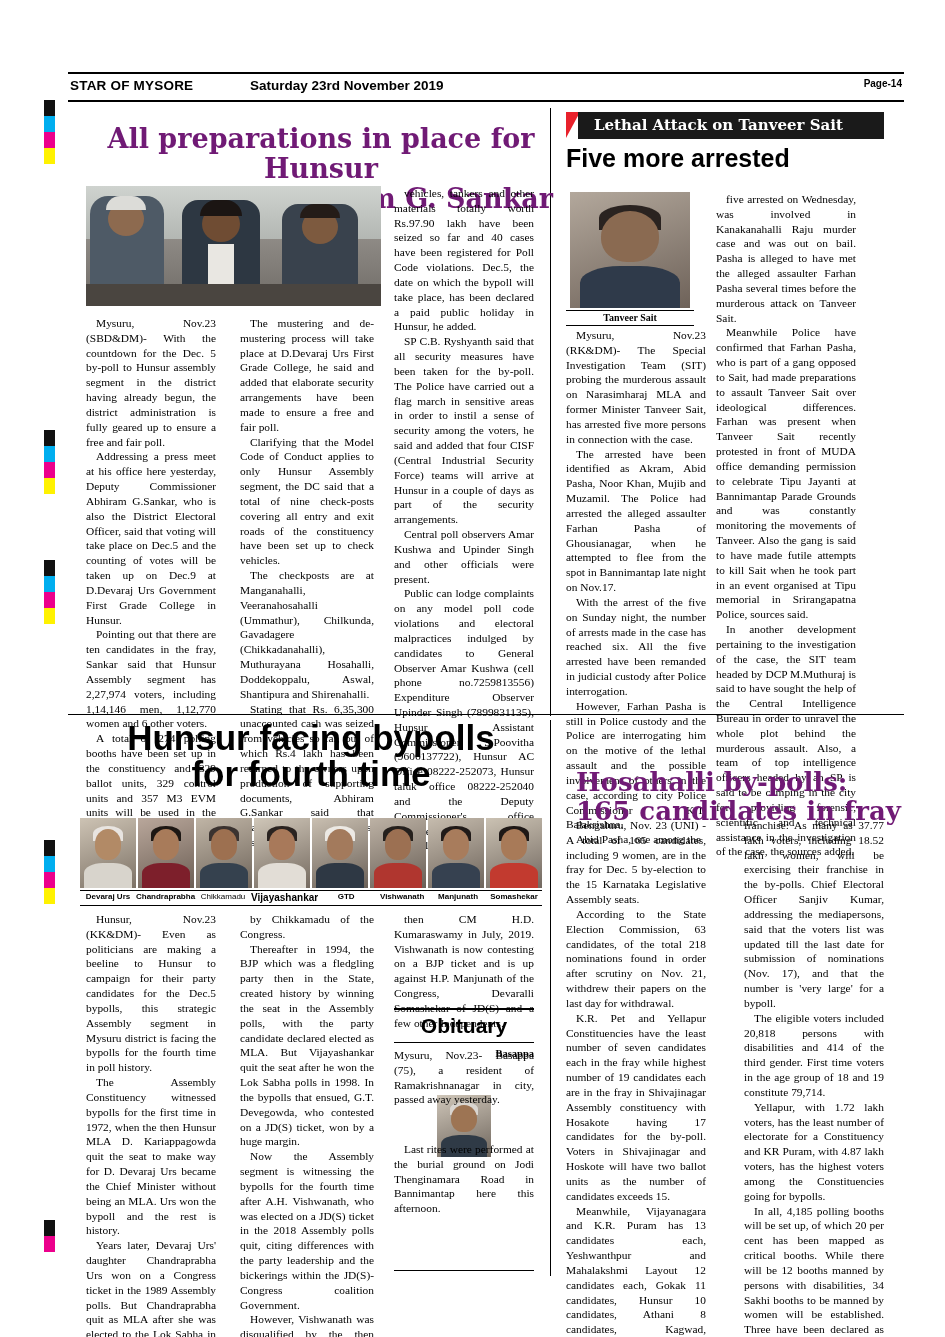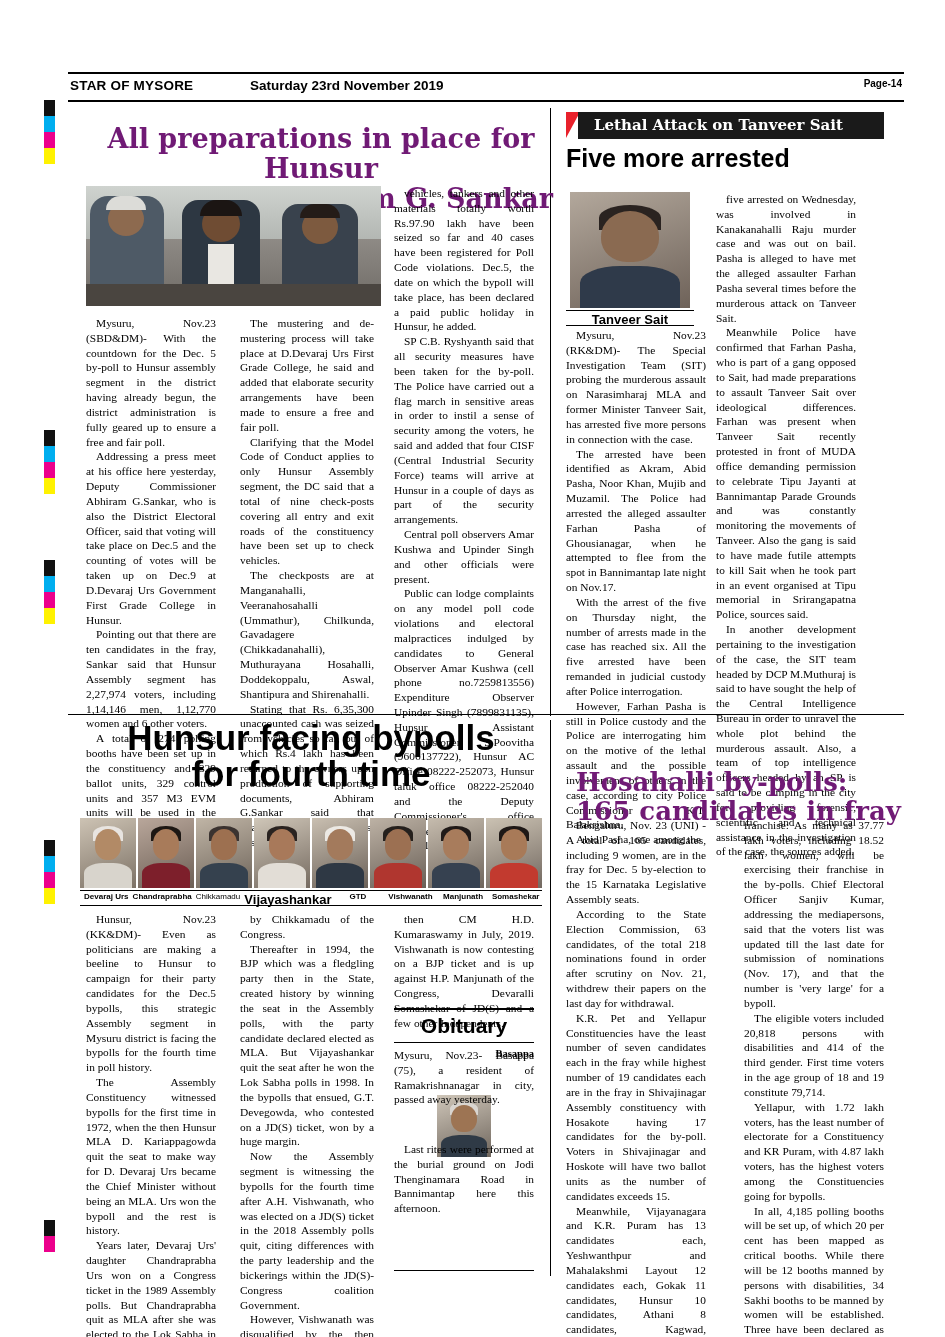--- a/index.html
+++ b/index.html
@@ -24,21 +24,21 @@
   .blkhead{font-family:"Liberation Sans",sans-serif;font-weight:bold;margin:0;line-height:1.02;}
 
   .body-col{position:absolute;font-family:"Liberation Serif",serif;font-size:11.4px;line-height:1.30;text-align:justify;}
   .body-col p{margin:0;text-indent:10px;}
   .body-col p.first{text-indent:10px;}
 
   .photo{position:absolute;background:#b9b3ad;overflow:hidden;}
   .photo .sky{position:absolute;left:0;top:0;right:0;height:44%;background:linear-gradient(#cfd3cf,#b3b7b3);}
   .photo .floor{position:absolute;left:0;bottom:0;right:0;height:56%;background:linear-gradient(#8e8a85,#6f6b66);}
 
-  .cap{position:absolute;font-family:Liberation Sans, sans-serif;font-size:13px;font-weight:bold;text-align:center;}
+  .cap{position:absolute;font-family:Liberation Serif, serif;font-size:10px;font-weight:bold;text-align:center;}
   .capbar{position:absolute;border-top:1px solid #000;border-bottom:1px solid #000;}
 
   .portrait{position:absolute;background:#9a8f86;overflow:hidden;}
   .portrait .bg{position:absolute;inset:0;background:linear-gradient(160deg,#b3a89c,#6e6259);}
   .portrait .head{position:absolute;left:26%;top:16%;width:48%;height:44%;border-radius:50% 50% 45% 45%;background:#8a6a51;}
   .portrait .hair{position:absolute;left:24%;top:11%;width:52%;height:22%;border-radius:50% 50% 0 0;background:#2a2320;}
   .portrait .body{position:absolute;left:8%;bottom:0;width:84%;height:36%;border-radius:40% 40% 0 0;background:#2f3a4a;}
 
   .obit-box{position:absolute;border-top:2px solid #000;border-bottom:1px solid #000;}
   .obit-title{font-family:"Liberation Sans",sans-serif;font-weight:bold;font-size:21px;text-align:center;}
@@ -140,21 +140,21 @@
     <div class="hair"></div>
     <div class="head"></div>
     <div class="body"></div>
   </div>
   <div class="capbar" style="left:566px;top:310px;width:128px;height:14px;"></div>
   <div class="cap" style="left:566px;top:312px;width:128px;">Tanveer Sait</div>
 
   <div class="body-col" style="left:566px;top:328px;width:140px;height:390px;">
     <p class="first">Mysuru, Nov.23 (RK&amp;DM)- The Special Investigation Team (SIT) probing the murderous assault on Narasimharaj MLA and former Minister Tanveer Sait, has arrested five more persons in connection with the case.</p>
     <p>The arrested have been identified as Akram, Abid Pasha, Noor Khan, Mujib and Muzamil. The Police had arrested the alleged assaulter Farhan Pasha of Ghousianagar, when he attempted to flee from the spot in Bannimantap late night on Nov.17.</p>
-    <p>With the arrest of the five on Thursday night, the number of arrests made in the case has reached six. All the five arrested have been remanded in judicial custody after Police interrogation.</p>
+    <p>With the arrest of the five on Sunday night, the number of arrests made in the case has reached six. All the five arrested have been remanded in judicial custody after Police interrogation.</p>
     <p>However, Farhan Pasha is still in Police custody and the Police are interrogating him on the motive of the lethal assault and the possible involvement of others in the case, according to city Police Commissioner K.T. Balakrishna.</p>
     <p>Abid Pasha, one among the</p>
   </div>
 
   <div class="body-col" style="left:716px;top:192px;width:140px;height:526px;">
     <p class="first">five arrested on Wednesday, was involved in Kanakanahalli Raju murder case and was out on bail. Pasha is alleged to have met the alleged assaulter Farhan Pasha several times before the murderous attack on Tanveer Sait.</p>
     <p>Meanwhile Police have confirmed that Farhan Pasha, who is part of a gang opposed to Sait, had made preparations to assault Tanveer Sait over ideological differences. Farhan was present when Tanveer Sait recently protested in front of MUDA office demanding permission to celebrate Tipu Jayanti at Bannimantap Parade Grounds and was constantly monitoring the movements of Tanveer. Also the gang is said to have made futile attempts to kill Sait when he took part in an event organised at Tipu memorial in Srirangapatna Police, sources said.</p>
     <p>In another development pertaining to the investigation of the case, the SIT team headed by DCP M.Muthuraj is said to have sought the help of the Central Intelligence Bureau in order to unravel the whole plot behind the murderous assault. Also, a team of top intelligence officers headed by an SP is said to be camping in the city for providing forensic, scientific and technical assistance in the investigation of the case, the sources added.</p>
   </div>
 
@@ -213,21 +213,21 @@
         <div class="hair" style="background:#1e1816"></div>
         <div class="head" style="background:#a87a58"></div>
         <div class="body" style="background:#c23a2f"></div>
       </div>
   </div>
   <div class="capbar" style="left:80px;top:890px;width:462px;height:14px;"></div>
   <div style="position:absolute;left:80px;top:892px;width:462px;height:12px;display:flex;">
     <div style="flex:1;text-align:center;font-size:8px;font-weight:bold;">Devaraj Urs</div>
     <div style="flex:1;text-align:center;font-size:8px;font-weight:bold;">Chandraprabha</div>
     <div style="flex:1;text-align:center;font-size:8px;font-weight:normal;">Chikkamadu</div>
-    <div style="flex:1;text-align:center;font-size:13px;font-weight:bold;">Vijayashankar</div>
+    <div style="flex:1;text-align:center;font-size:10px;font-weight:bold;">Vijayashankar</div>
     <div style="flex:1;text-align:center;font-size:8px;font-weight:bold;">GTD</div>
     <div style="flex:1;text-align:center;font-size:8px;font-weight:bold;">Vishwanath</div>
     <div style="flex:1;text-align:center;font-size:8px;font-weight:bold;">Manjunath</div>
     <div style="flex:1;text-align:center;font-size:8px;font-weight:bold;">Somashekar</div>
   </div>
 
   <div class="body-col" style="left:86px;top:912px;width:130px;height:360px;">
     <p class="first">Hunsur, Nov.23 (KK&amp;DM)- Even as politicians are making a beeline to Hunsur to campaign for their party candidates for the Dec.5 bypolls, this strategic Assembly segment in Mysuru district is facing the bypolls for the fourth time in poll history.</p>
     <p>The Assembly Constituency witnessed bypolls for the first time in 1972, when the then Hunsur MLA D. Kariappagowda quit the seat to make way for D. Devaraj Urs became the Chief Minister without being an MLA. Urs won the bypoll and the rest is history.</p>
     <p>Years later, Devaraj Urs' daughter Chandraprabha Urs won on a Congress ticket in the 1989 Assembly polls. But Chandraprabha quit as MLA after she was elected to the Lok Sabha in 1991, thus paving the way for a bypoll, which was won</p>

